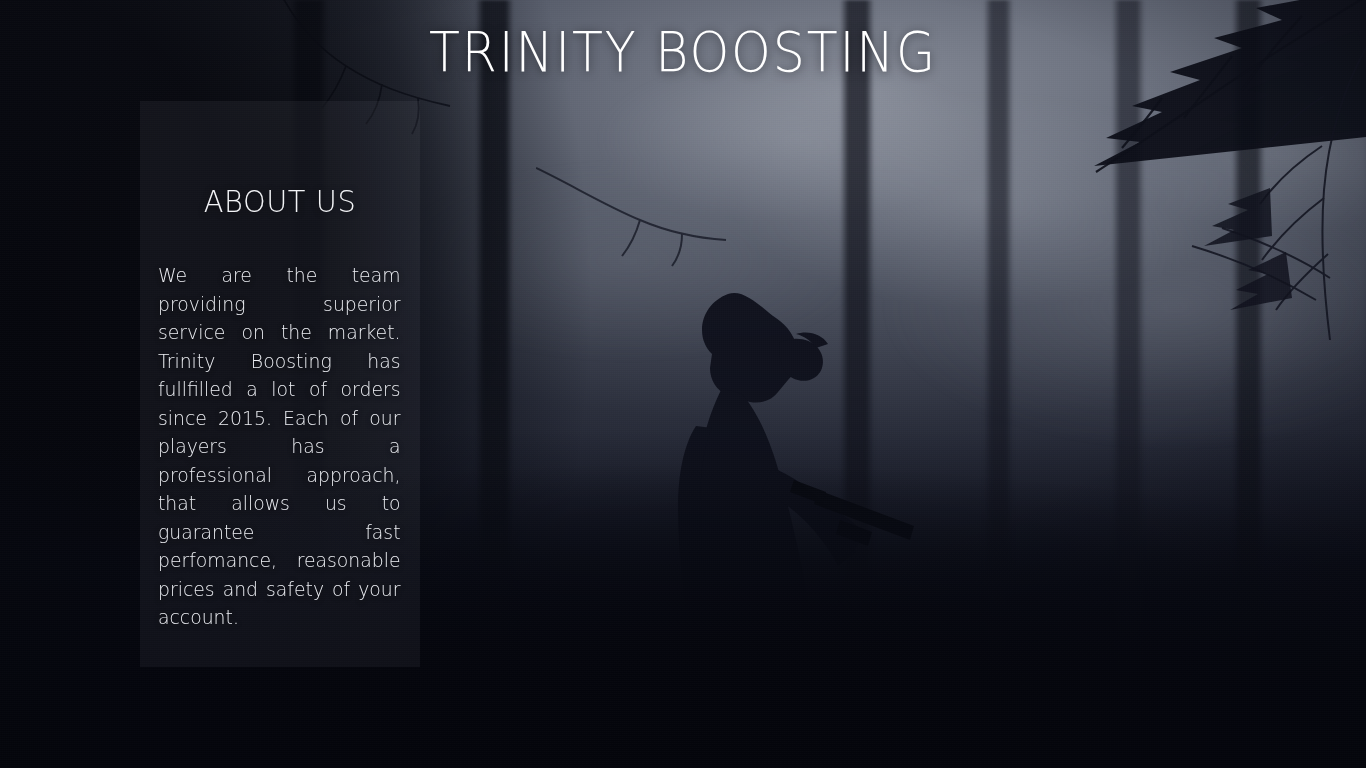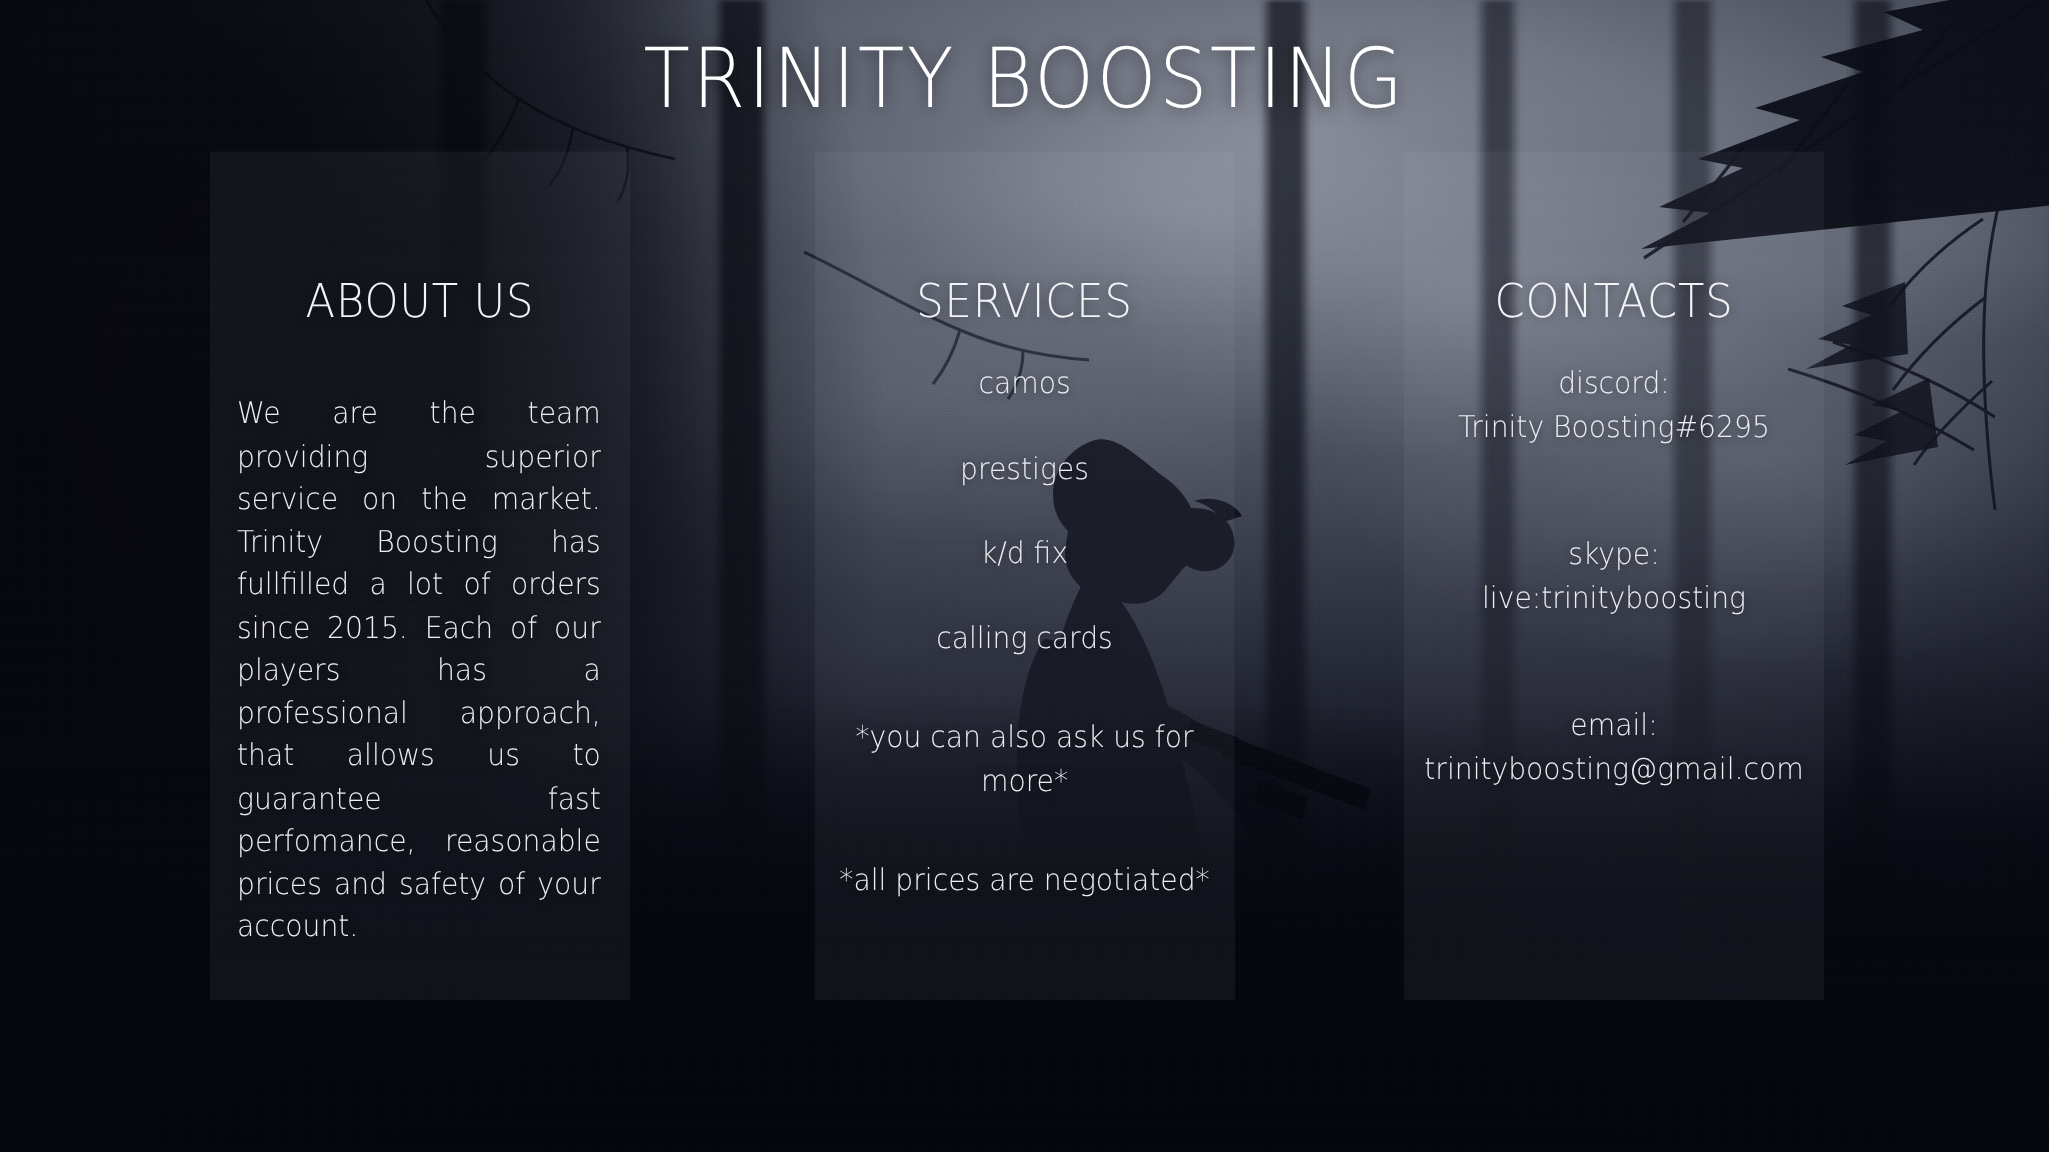--- a/index.html
+++ b/index.html
@@ -298,43 +298,15 @@
   <div class="bg-layer bg-vignette"></div>
   <div class="bg-layer bg-grain"></div>
 
   <div class="site-title">TRINITY BOOSTING</div>
 
   <section class="panel" id="panel-about">
     <h2 class="panel-title">ABOUT US</h2>
     <p class="panel-body" id="about-text">We are the team providing superior service on the market. Trinity Boosting has fullfilled a lot of orders since 2015. Each of our players has a professional approach, that allows us to guarantee fast perfomance, reasonable prices and safety of your account.</p>
   </section>
 
-  <section class="panel" id="panel-services">
-    <h2 class="panel-title">SERVICES</h2>
-    <div class="panel-body" id="services-list">
-      <div class="service-item">camos</div>
-      <div class="service-item">prestiges</div>
-      <div class="service-item">k/d fix</div>
-      <div class="service-item">calling cards</div>
-      <div class="service-item note">*you can also ask us for more*</div>
-      <div class="service-item note">*all prices are negotiated*</div>
-    </div>
-  </section>
-
-  <section class="panel" id="panel-contacts">
-    <h2 class="panel-title">CONTACTS</h2>
-    <div class="panel-body" id="contacts-list">
-      <div class="contact-block">
-        <span class="contact-label">discord:</span>
-        <span class="contact-value">Trinity Boosting#6295</span>
-      </div>
-      <div class="contact-block">
-        <span class="contact-label">skype:</span>
-        <span class="contact-value">live:trinityboosting</span>
-      </div>
-      <div class="contact-block">
-        <span class="contact-label">email:</span>
-        <span class="contact-value">trinityboosting@gmail.com</span>
-      </div>
-    </div>
-  </section>
+
 
 </div>
 
 </body></html>

